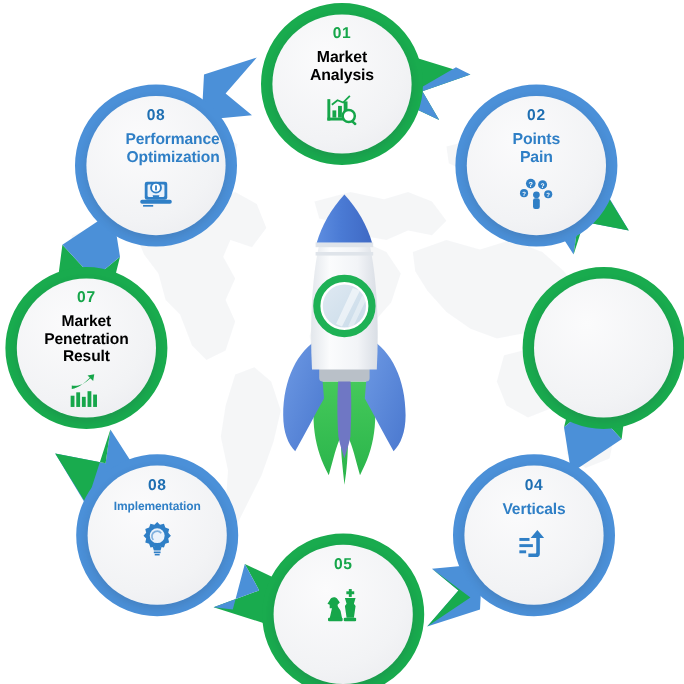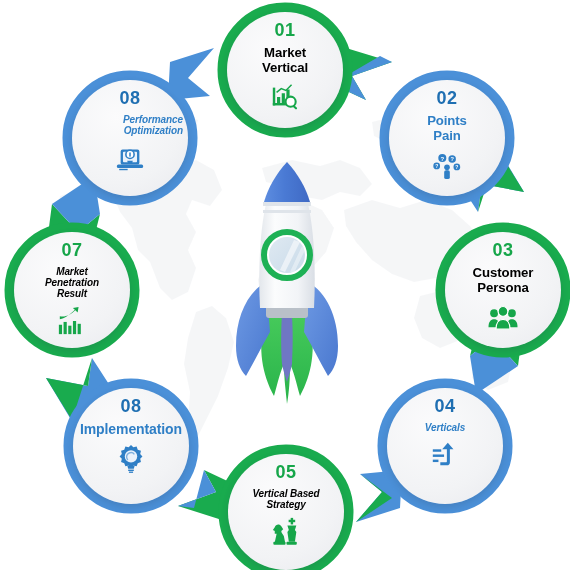--- a/index.html
+++ b/index.html
@@ -56,37 +56,37 @@
     position: relative;
     z-index: 2;
     width: 116px;
     margin-top: 19px;
     display: flex;
     flex-direction: column;
     align-items: center;
     justify-content: flex-start;
   }
   .num {
-    font-size: 18px;
+    font-size: 13px;
     font-weight: 700;
     letter-spacing: 0.5px;
     line-height: 1;
     margin-bottom: 7px;
   }
   .label {
     font-size: 13.2px;
     font-weight: 700;
     line-height: 1.12;
     letter-spacing: -0.1px;
     padding: 0 5px;
     box-sizing: border-box;
     width: 116px;
   }
-  .label.small { font-size: 10px; font-style: italic; }
-  .label.tiny  { font-size: 14px; }
+  .label.small { font-size: 13px; }
+  .label.tiny  { font-size: 10px; }
   .icon {
     margin-top: 6px;
     width: 30px;
     height: 30px;
     display: block;
   }
   
   .green .num   { color: #16a64a; }
   .green .label { color: #000000; }
   
@@ -230,21 +230,21 @@
     <path d="M58 110 L72 80 L78 82 L63 112 Z" fill="#ffffff" opacity="0.55"></path>
     <path d="M68 112 L80 86 L83 90 L72 113 Z" fill="#ffffff" opacity="0.4"></path>
   </svg>
 
   <div class="node green" id="node-01">
     <div class="disc"></div>
     <div class="content">
       <div class="num">01</div>
       <div class="label">
         <div>Market</div>
-        <div>Vertical</div>
+        <div>Analysis</div>
       </div>
       <svg class="icon" viewBox="0 0 32 32">
         <rect x="3" y="6" width="2.6" height="19" fill="#16a64a"></rect>
         <rect x="3" y="22.4" width="20" height="2.6" fill="#16a64a"></rect>
         <rect x="7.5" y="16" width="3.4" height="6.4" fill="#16a64a"></rect>
         <rect x="12.5" y="12" width="3.4" height="10.4" fill="#16a64a"></rect>
         <rect x="17.5" y="8" width="3.4" height="14.4" fill="#16a64a"></rect>
         <path d="M7 11 L12 7 L17 9 L23 3" fill="none" stroke="#16a64a" stroke-width="1.6"></path>
         <circle cx="22" cy="21" r="5.4" fill="#ffffff" stroke="#16a64a" stroke-width="2.2"></circle>
         <rect x="25.6" y="24.6" width="5" height="2.3" rx="1.1" transform="rotate(42 25.6 24.6)" fill="#16a64a"></rect>
@@ -270,35 +270,20 @@
         <circle cx="5" cy="17" r="3.6" fill="#2f7fc6"></circle>
         <text x="5" y="19.3" font-size="5.4" font-weight="700" text-anchor="middle" fill="#ffffff" font-family="Liberation Sans, sans-serif">?</text>
         <circle cx="26.5" cy="18" r="3.6" fill="#2f7fc6"></circle>
         <text x="26.5" y="20.3" font-size="5.4" font-weight="700" text-anchor="middle" fill="#ffffff" font-family="Liberation Sans, sans-serif">?</text>
       </svg>
     </div>
   </div>
 
   <div class="node green" id="node-03">
     <div class="disc"></div>
-    <div class="content">
-      <div class="num">03</div>
-      <div class="label">
-        <div>Customer</div>
-        <div>Persona</div>
-      </div>
-      <svg class="icon" viewBox="0 0 32 32">
-        <circle cx="6.5" cy="12" r="4.2" fill="#16a64a"></circle>
-        <path d="M0.5 27 C0.5 21 3 18.5 6.5 18.5 C10 18.5 12.5 21 12.5 27 Z" fill="#16a64a"></path>
-        <circle cx="25.5" cy="12" r="4.2" fill="#16a64a"></circle>
-        <path d="M19.5 27 C19.5 21 22 18.5 25.5 18.5 C29 18.5 31.5 21 31.5 27 Z" fill="#16a64a"></path>
-        <circle cx="16" cy="10" r="5.2" fill="#16a64a" stroke="#ffffff" stroke-width="1.3"></circle>
-        <path d="M8.5 29 C8.5 22 11.8 18.5 16 18.5 C20.2 18.5 23.5 22 23.5 29 Z" fill="#16a64a" stroke="#ffffff" stroke-width="1.3"></path>
-      </svg>
-    </div>
   </div>
 
   <div class="node blue" id="node-04">
     <div class="disc"></div>
     <div class="content">
       <div class="num">04</div>
       <div class="label small">
         <div>Verticals</div>
       </div>
       <svg class="icon" viewBox="0 0 32 32">
@@ -307,24 +292,20 @@
         <rect x="3" y="16.5" width="12" height="2.6" fill="#2f7fc6"></rect>
         <rect x="3" y="22" width="6" height="2.6" fill="#2f7fc6"></rect>
       </svg>
     </div>
   </div>
 
   <div class="node green" id="node-05">
     <div class="disc"></div>
     <div class="content">
       <div class="num">05</div>
-      <div class="label small">
-        <div>Vertical Based</div>
-        <div>Strategy</div>
-      </div>
       <svg class="icon" viewBox="0 0 32 32">
         <path d="M4 28 L15 28 L14 23 C14 20 11 19 11 16 L13 14 L11 11 C9 8 5 9 4 12 L2 15 L4 16 L4 19 L6 19 Z" fill="#16a64a"></path>
         <rect x="2.5" y="27.5" width="13" height="3.2" rx="1" fill="#16a64a"></rect>
         <rect x="21" y="2" width="2.6" height="7" fill="#16a64a"></rect>
         <rect x="18.8" y="4" width="7" height="2.6" fill="#16a64a"></rect>
         <path d="M17.5 10 L27 10 L25.5 15 L27 17 L25.5 27.5 L19 27.5 L17.5 17 L19 15 Z" fill="#16a64a"></path>
         <rect x="16.5" y="27.5" width="11" height="3.2" rx="1" fill="#16a64a"></rect>
       </svg>
     </div>
   </div>

